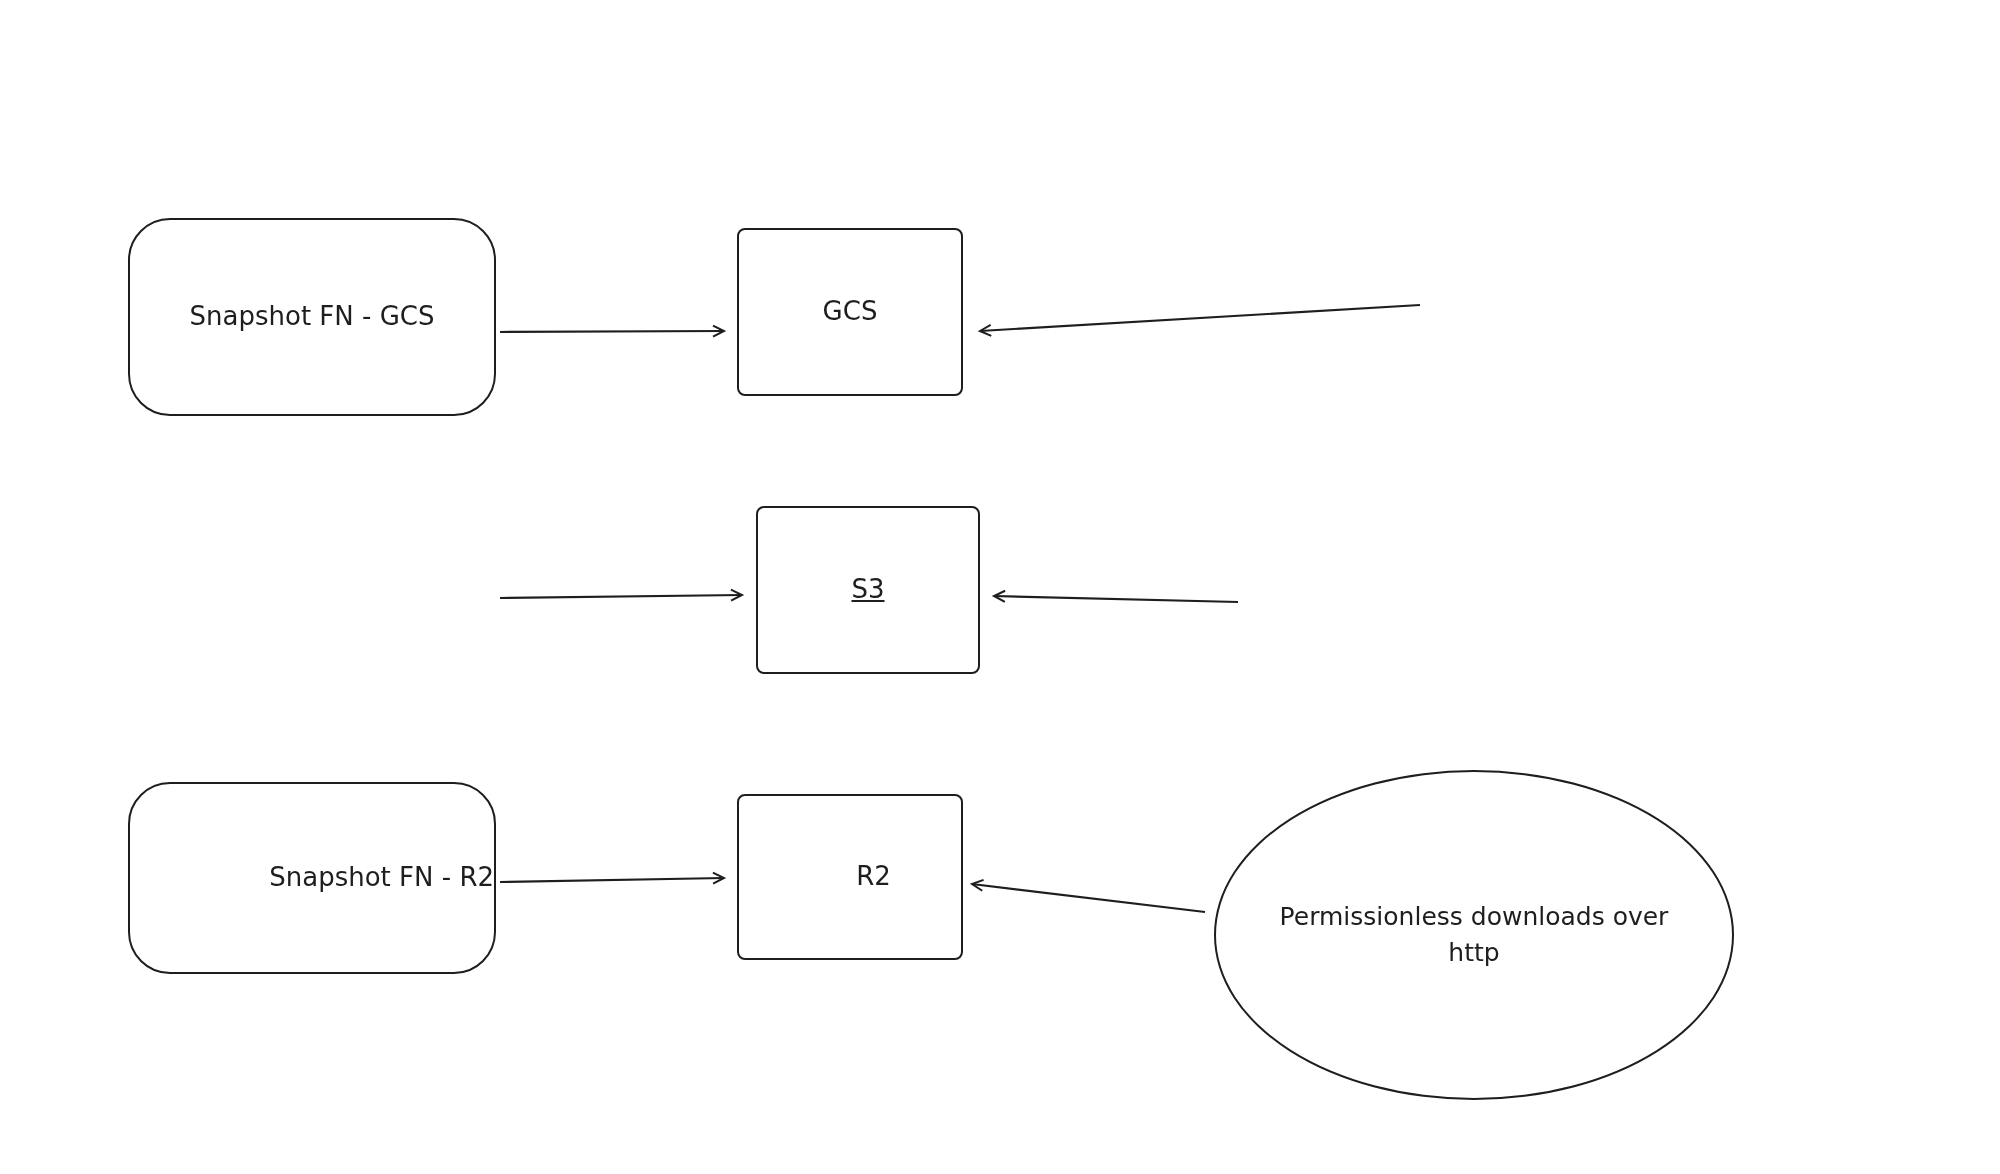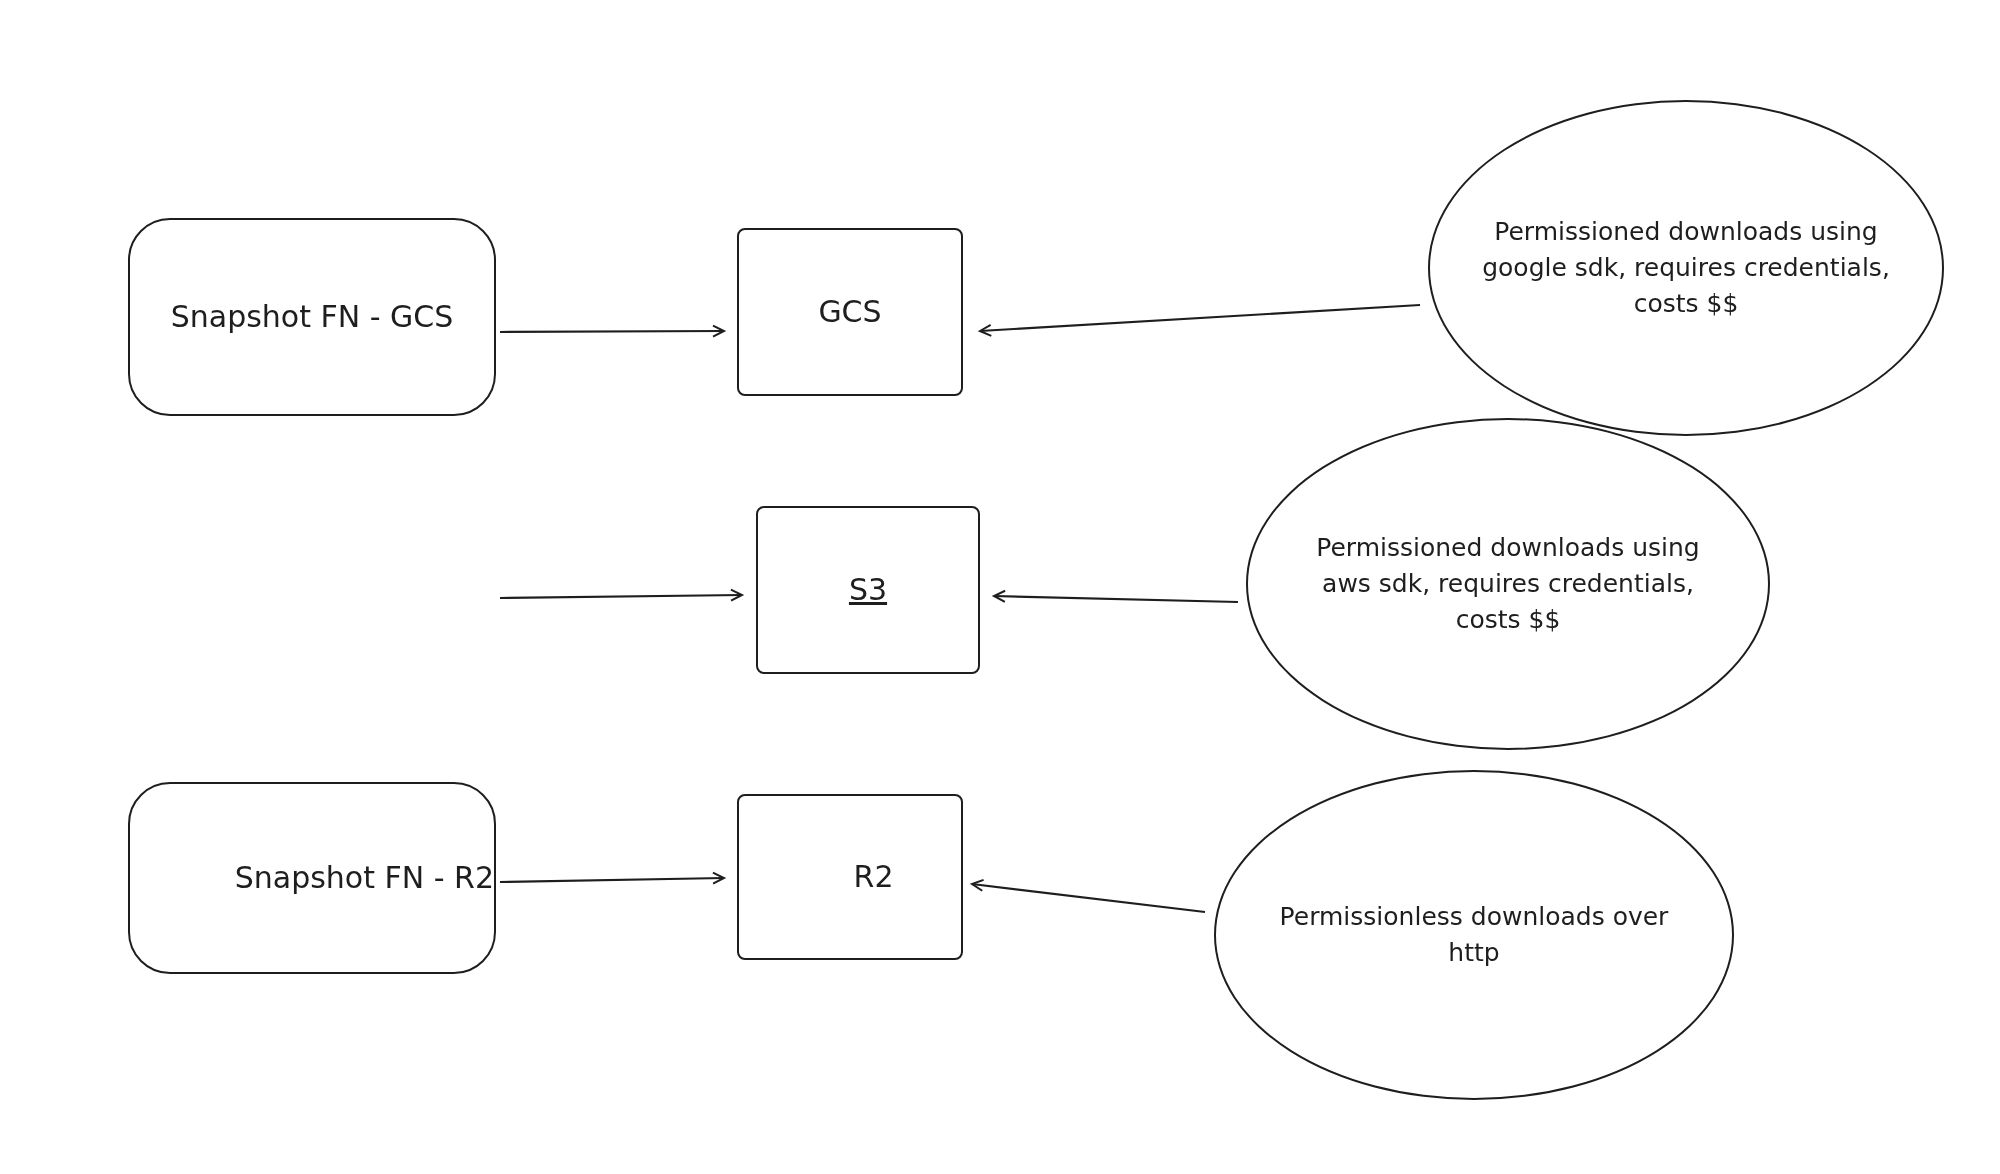--- a/index.html
+++ b/index.html
@@ -27,21 +27,21 @@
   .arrows line { pointer-events: stroke; }
   .node {
     position: absolute;
     box-sizing: border-box;
     border: 2.4px solid #1e1e1e;
     background: #ffffff;
     display: flex;
     align-items: center;
     justify-content: center;
     text-align: center;
-    font-size: 30px;
+    font-size: 26px;
     line-height: 1.45;
   }
   .rect-big {
     width: 368px;
     height: 198px;
     border-radius: 42px;
   }
   .rect-small {
     width: 226px;
     height: 168px;
@@ -83,29 +83,23 @@
     <line x1="500" y1="882" x2="724" y2="878" stroke="#1e1e1e" stroke-width="2.2" marker-end="url(#arrowhead)"></line>
     <line x1="1205" y1="912" x2="972" y2="884" stroke="#1e1e1e" stroke-width="2.2" marker-end="url(#arrowhead)"></line>
   </svg>
 
   <div class="node rect-big r1-src">
     <span>Snapshot FN - GCS</span>
   </div>
   <div class="node rect-small r1-dst">
     <span>GCS</span>
   </div>
-  <div class="node ellipse r1-note">
-    <span>Permissioned downloads using google sdk, requires credentials, costs $$</span>
-  </div>
 
   <div class="node rect-small r2-dst">
     <span>S3</span>
-  </div>
-  <div class="node ellipse r2-note">
-    <span>Permissioned downloads using aws sdk, requires credentials, costs $$</span>
   </div>
 
   <div class="node rect-big r3-src">
     <span>Snapshot FN - R2</span>
   </div>
   <div class="node rect-small r3-dst">
     <span>R2</span>
   </div>
   <div class="node ellipse r3-note">
     <span>Permissionless downloads over http</span>

